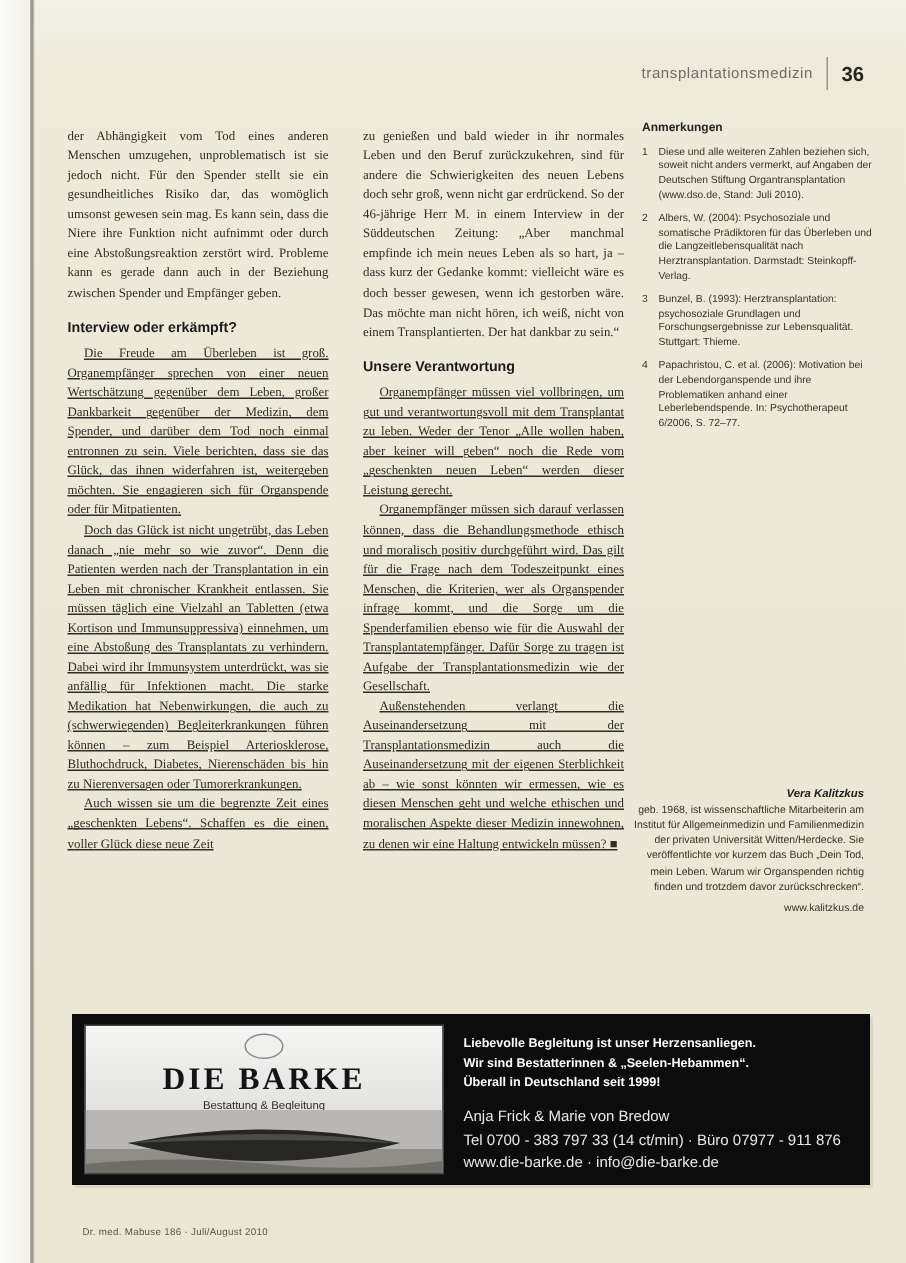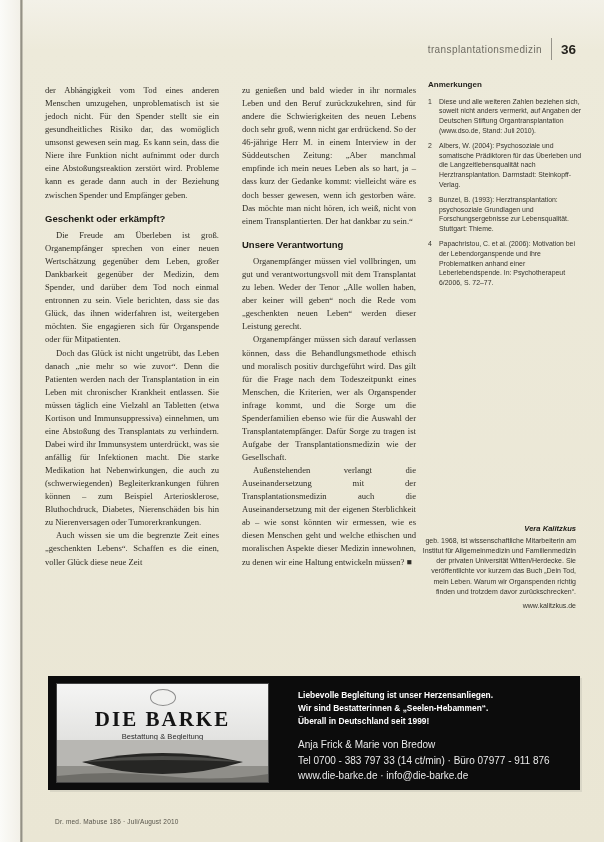--- a/index.html
+++ b/index.html
@@ -16,35 +16,35 @@
   .header{position:absolute;top:38px;right:28px;display:flex;align-items:center;gap:9px;}
   .header .section{font-size:10px;letter-spacing:.4px;color:#6f6c63;}
   .header .divider{width:1px;height:22px;background:#96938a;}
   .header .pagenum{font-size:13.5px;font-weight:bold;color:#26241f;}
   
   .col{position:absolute;top:84px;}
   .col1{left:45px;width:174px;}
   .col2{left:242px;width:174px;}
   .col3{left:428px;top:80px;width:156px;}
   .bt{font:8.6px/1.52 "Liberation Serif",serif;color:#2e2c26;text-align:justify;margin:0;}
-  .bt.ind{text-indent:11px;}
+  .bt.ind{text-indent:11px;text-decoration:underline;}
   .h{font:bold 9.5px/1.2 "Liberation Sans",sans-serif;color:#1d1b16;margin:11px 0 5px 0;}
   
   .notes-h{font:bold 8px/1.2 "Liberation Sans",sans-serif;color:#26241f;margin:0 0 7px 0;}
   .note{display:flex;gap:4px;font:6.9px/1.42 "Liberation Sans",sans-serif;color:#35332c;margin-bottom:5px;text-align:left;}
   .note .n{width:7px;flex:none;}
   .note .t{flex:1;}
   
   .author{position:absolute;left:420px;top:523px;width:156px;font:7px/1.45 "Liberation Sans",sans-serif;color:#35332c;text-align:right;}
   .author .name{font-weight:bold;font-style:italic;font-size:7.6px;color:#23211c;margin-bottom:2px;}
   .author .site{margin-top:4px;}
   
   .ad{position:absolute;left:48px;top:676px;width:532px;height:114px;background:#0c0c0c;
     box-shadow:2px 2px 0 #d9d6c6;display:flex;}
-  .ad-card{margin:7px 16px 7px 8px;width:213px;background:linear-gradient(180deg,#f5f5f4 0%,#e3e3e1 55%,#cfcecb 100%);
+  .ad-card{margin:7px 0 7px 8px;width:240px;background:linear-gradient(180deg,#f5f5f4 0%,#e3e3e1 55%,#cfcecb 100%);
     position:relative;text-align:center;padding-top:4px;box-sizing:border-box;border:1px solid #444;}
   .ad-logo{width:24px;height:15px;border:1px solid #8a8a8a;border-radius:50%;margin:1px auto 2px auto;background:#f0f0ee;}
   .ad-brand{font-family:"Liberation Serif",serif;font-weight:bold;font-size:21px;letter-spacing:2px;color:#141414;line-height:1.05;}
   .ad-tag{font-size:7.6px;color:#2a2a2a;line-height:1.35;margin-top:2px;}
   .ad-boat{position:absolute;left:0;bottom:0;width:100%;height:42px;}
   .ad-text{padding:13px 10px 0 13px;color:#ffffff;}
   .ad-bold{font-weight:bold;font-size:8.4px;line-height:1.55;}
   .ad-contact{margin-top:9px;font-size:10px;line-height:1.55;color:#e9e9e9;}
   
   .footer{position:absolute;left:55px;top:818px;font-size:6.5px;color:#57544a;letter-spacing:.2px;}
@@ -56,21 +56,21 @@
 <div class="edge-line"></div>
 
 <div class="header">
   <span class="section">transplantationsmedizin</span>
   <span class="divider"></span>
   <span class="pagenum">36</span>
 </div>
 
 <div class="col col1">
   <p class="bt">der Abhängigkeit vom Tod eines anderen Menschen umzugehen, unproblematisch ist sie jedoch nicht. Für den Spender stellt sie ein gesundheitliches Risiko dar, das womöglich umsonst gewesen sein mag. Es kann sein, dass die Niere ihre Funktion nicht aufnimmt oder durch eine Abstoßungsreaktion zerstört wird. Probleme kann es gerade dann auch in der Beziehung zwischen Spender und Empfänger geben.</p>
-  <div class="h">Geschenkt oder erkämpft?</div>
+  <div class="h">Interview oder erkämpft?</div>
   <p class="bt ind">Die Freude am Überleben ist groß. Organempfänger sprechen von einer neuen Wertschätzung gegenüber dem Leben, großer Dankbarkeit gegenüber der Medizin, dem Spender, und darüber dem Tod noch einmal entronnen zu sein. Viele berichten, dass sie das Glück, das ihnen widerfahren ist, weitergeben möchten. Sie engagieren sich für Organspende oder für Mitpatienten.</p>
   <p class="bt ind">Doch das Glück ist nicht ungetrübt, das Leben danach „nie mehr so wie zuvor“. Denn die Patienten werden nach der Transplantation in ein Leben mit chronischer Krankheit entlassen. Sie müssen täglich eine Vielzahl an Tabletten (etwa Kortison und Immunsuppressiva) einnehmen, um eine Abstoßung des Transplantats zu verhindern. Dabei wird ihr Immunsystem unterdrückt, was sie anfällig für Infektionen macht. Die starke Medikation hat Nebenwirkungen, die auch zu (schwerwiegenden) Begleiterkrankungen führen können – zum Beispiel Arteriosklerose, Bluthochdruck, Diabetes, Nierenschäden bis hin zu Nierenversagen oder Tumorerkrankungen.</p>
   <p class="bt ind">Auch wissen sie um die begrenzte Zeit eines „geschenkten Lebens“. Schaffen es die einen, voller Glück diese neue Zeit</p>
 </div>
 
 <div class="col col2">
   <p class="bt">zu genießen und bald wieder in ihr normales Leben und den Beruf zurückzukehren, sind für andere die Schwierigkeiten des neuen Lebens doch sehr groß, wenn nicht gar erdrückend. So der 46-jährige Herr M. in einem Interview in der Süddeutschen Zeitung: „Aber manchmal empfinde ich mein neues Leben als so hart, ja – dass kurz der Gedanke kommt: vielleicht wäre es doch besser gewesen, wenn ich gestorben wäre. Das möchte man nicht hören, ich weiß, nicht von einem Transplantierten. Der hat dankbar zu sein.“</p>
   <div class="h">Unsere Verantwortung</div>
   <p class="bt ind">Organempfänger müssen viel vollbringen, um gut und verantwortungsvoll mit dem Transplantat zu leben. Weder der Tenor „Alle wollen haben, aber keiner will geben“ noch die Rede vom „geschenkten neuen Leben“ werden dieser Leistung gerecht.</p>
   <p class="bt ind">Organempfänger müssen sich darauf verlassen können, dass die Behandlungsmethode ethisch und moralisch positiv durchgeführt wird. Das gilt für die Frage nach dem Todeszeitpunkt eines Menschen, die Kriterien, wer als Organspender infrage kommt, und die Sorge um die Spenderfamilien ebenso wie für die Auswahl der Transplantatempfänger. Dafür Sorge zu tragen ist Aufgabe der Transplantationsmedizin wie der Gesellschaft.</p>

